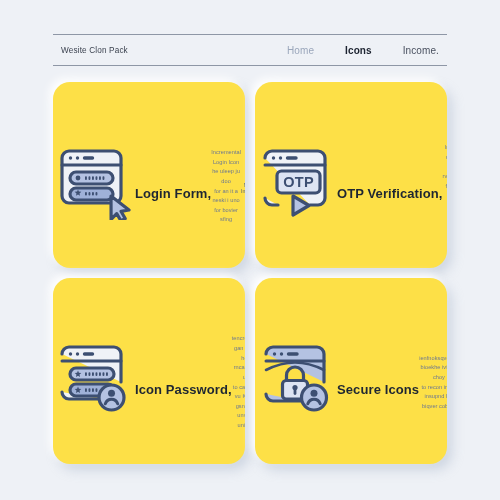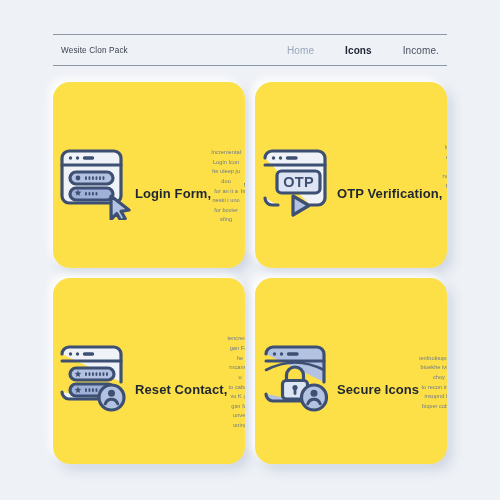--- a/index.html
+++ b/index.html
@@ -242,21 +242,21 @@
             <rect x="39" y="46.2" width="1.9" height="3.8" rx="0.9"></rect>
             <rect x="42.5" y="46.2" width="1.9" height="3.8" rx="0.9"></rect>
           </g>
           <g>
             <circle cx="58.5" cy="55.5" r="12.5" fill="#b4c2e2" stroke="#3d4f72" stroke-width="3.2"></circle>
             <circle cx="58.5" cy="51.3" r="3.5" fill="#3d4f72"></circle>
             <path d="M52.3 61.8c1.1-2.9 3.4-4.5 6.2-4.5s5.1 1.6 6.2 4.5" stroke="#3d4f72" stroke-width="3" stroke-linecap="round" fill="none"></path>
           </g>
         </svg>
       </div>
-      <div class="card-title">Reset Contact,</div>
+      <div class="card-title">Icon Password,</div>
       <div class="card-desc">
         <div>tencreqah gan Fon he rncansio u</div>
         <div>to cabost vu K ga gsn for unver uning</div>
       </div>
       <div class="card-meta">More Income</div>
     </div>
 
     <div class="card">
       <div class="icon-wrap">
         <svg width="82" height="74" viewBox="0 0 82 74" fill="none">

